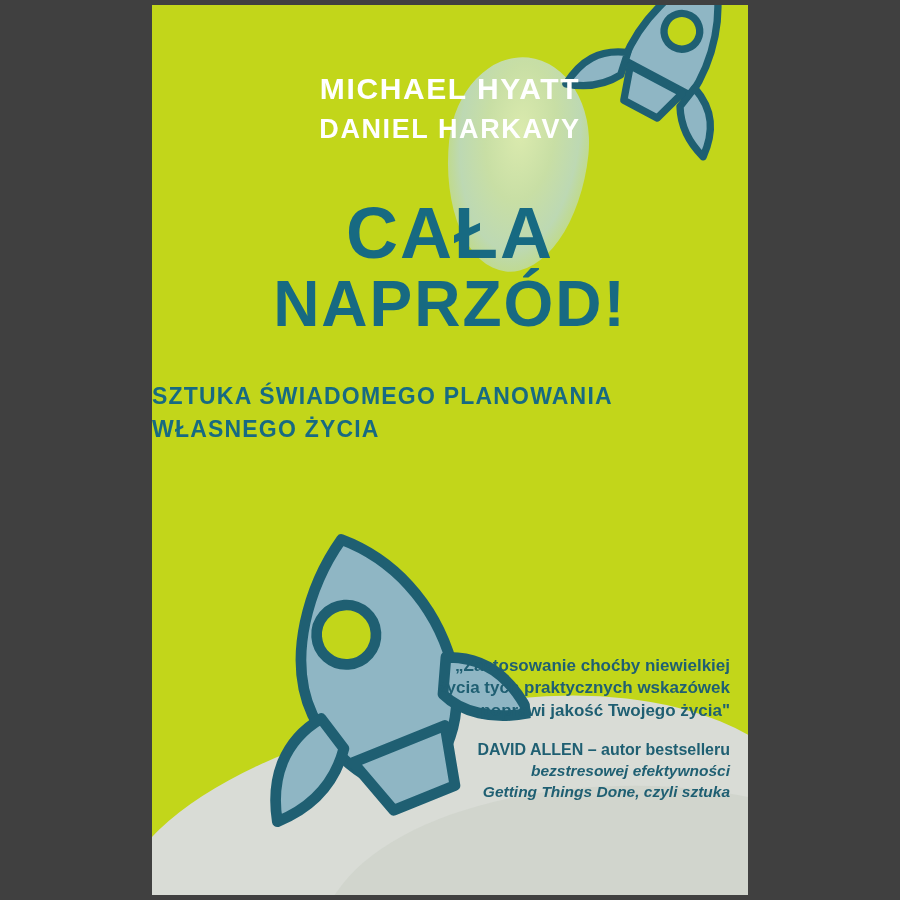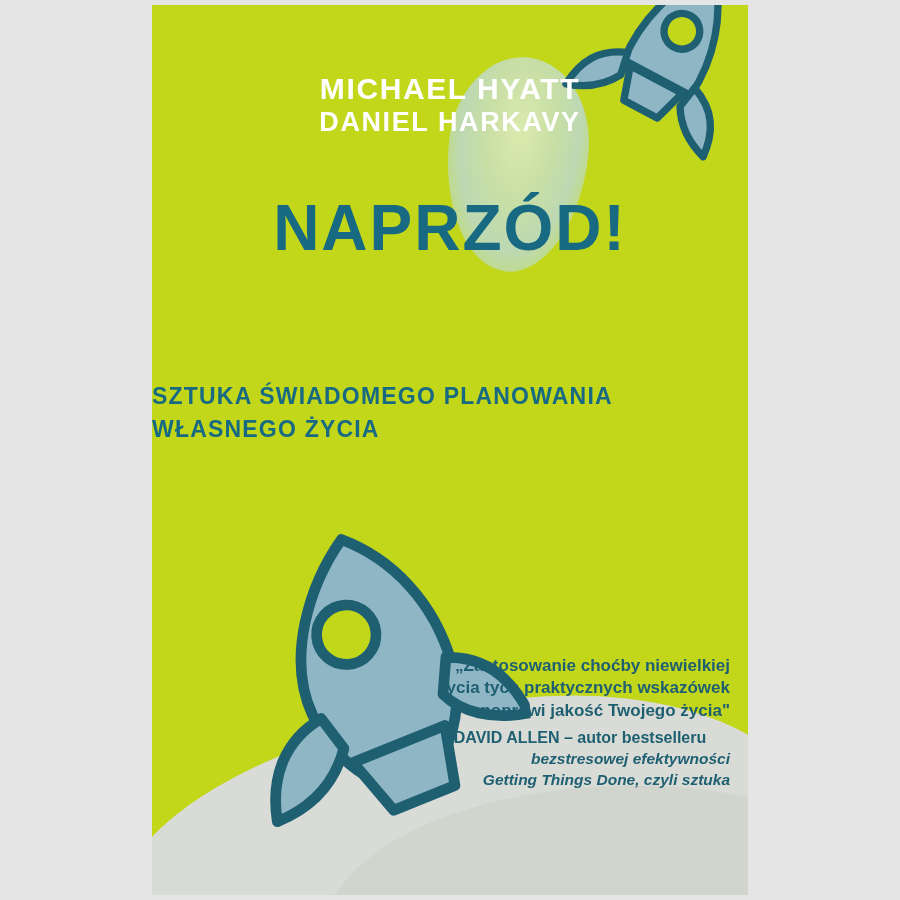--- a/index.html
+++ b/index.html
@@ -11,21 +11,21 @@
     width: 900px;
     height: 900px;
     font-family: "Liberation Sans", sans-serif;
     overflow: hidden;
   }
 
   #book-cover-stage {
     position: relative;
     width: 900px;
     height: 900px;
-    background: #e5e5e5;
+    background: #404040;
   }
 
   
   #book-cover {
     position: absolute;
     left: 152px;
     top: 5px;
     width: 596px;
     height: 890px;
     background: #c2d61a;
@@ -98,21 +98,21 @@
   }
   #authors .author-line-1 {
     font-size: 30px;
     font-weight: bold;
     display: block;
   }
   #authors .author-line-2 {
     font-size: 27px;
     font-weight: bold;
     display: block;
-    margin-top: 3px;
+    margin-top: 10px;
   }
 
   #title-block {
     position: absolute;
     left: 0;
     top: 190px;
     width: 100%;
     text-align: center;
     color: #14697f;
   }
@@ -156,22 +156,21 @@
     display: block;
     font-size: 17px;
     font-weight: bold;
     line-height: 1.32;
   }
   #blurb .endorser {
     display: block;
     font-size: 16px;
     font-weight: bold;
     line-height: 1.35;
-    margin-top: 5px;
-    text-align: center;
+    margin-top: 17px;
   }
   #blurb .endorser-work {
     display: block;
     font-size: 15.5px;
     font-style: italic;
     font-weight: bold;
     line-height: 1.35;
   }
 </style>
 </head>
@@ -208,20 +207,21 @@
         <circle cx="92" cy="78" r="18" fill="#c2d61a" stroke="#1f5f72" stroke-width="6.5"></circle>
       </svg>
     </div>
 
     <div id="authors">
       <span class="author-line-1">MICHAEL HYATT</span>
       <span class="author-line-2">DANIEL HARKAVY</span>
     </div>
 
     <div id="title-block">
+      <span class="title-line line1">CAŁA</span>
       <span class="title-line line2">NAPRZÓD!</span>
     </div>
 
     <div id="subtitle-block">
       <span class="subtitle-line">SZTUKA ŚWIADOMEGO PLANOWANIA</span>
       <span class="subtitle-line">WŁASNEGO ŻYCIA</span>
     </div>
 
     <div id="blurb">
       <span class="blurb-line">„Zastosowanie choćby niewielkiej</span>

